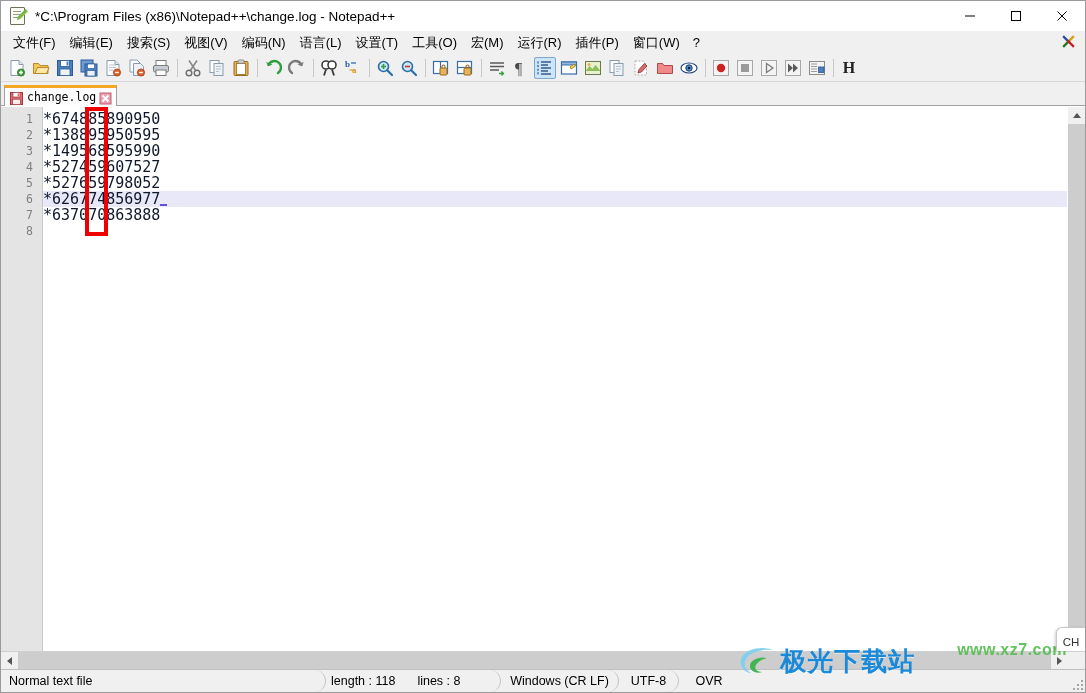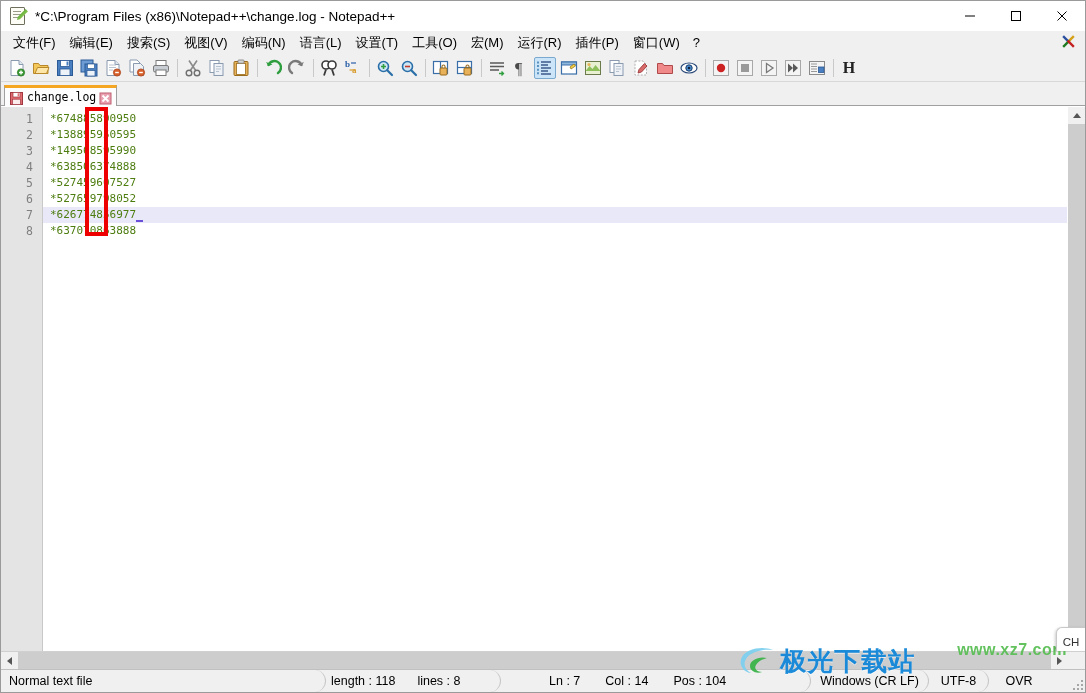--- a/index.html
+++ b/index.html
@@ -218,24 +218,23 @@
     flex: 1 1 auto;
     position: relative;
     padding-top: 4px;
     background: #ffffff;
     overflow: hidden;
   }
   .cline {
     height: 16px;
     line-height: 16px;
     font-family: "DejaVu Sans Mono", "Liberation Mono", monospace;
-    font-size: 11px;
-    color: #4d7c0f;
+    font-size: 15px;
+    color: #0f172a;
     white-space: pre;
-    padding-left: 7px;
     box-sizing: border-box;
     position: relative;
   }
   .cline.current {
     background: #e8e8f8;
   }
   .caret {
     display: inline-block;
     width: 7px;
     border-bottom: 2px solid #6a4fd8;
@@ -727,21 +726,20 @@
         <div class="gline">5</div>
         <div class="gline">6</div>
         <div class="gline">7</div>
         <div class="gline">8</div>
       </div>
 
       <div class="codearea">
         <div class="cline">*674885890950</div>
         <div class="cline">*138895950595</div>
         <div class="cline">*149568595990</div>
-        <div class="cline">*638506374888</div>
         <div class="cline">*527459607527</div>
         <div class="cline">*527659798052</div>
         <div class="cline current"><span>*626774856977</span><span class="caret"></span></div>
         <div class="cline">*637070863888</div>
 
         <div class="annot-rect"></div>
       </div>
     </div>
 
     <div class="vscroll">
@@ -771,25 +769,20 @@
       </div>
     <div class="hs-corner"></div>
   </div>
 
   <div class="statusbar">
     <div class="sb-cell sb-type">Normal text file</div>
     <div class="sb-cell sb-len">
       <span>length : 118</span>
       <span>lines : 8</span>
     </div>
-    <div class="sb-cell sb-pos">
-      <span>Ln : 7</span>
-      <span>Col : 14</span>
-      <span>Pos : 104</span>
-    </div>
     <div class="sb-cell sb-eol">Windows (CR LF)</div>
     <div class="sb-cell sb-enc">UTF-8</div>
     <div class="sb-cell sb-ovr">OVR</div>
     <div class="sb-grip">
       <i style="right:0;bottom:0"></i>
         <i style="right:4px;bottom:0"></i>
         <i style="right:8px;bottom:0"></i>
       <i style="right:0;bottom:4px"></i>
         <i style="right:4px;bottom:4px"></i>
       <i style="right:0;bottom:8px"></i>

